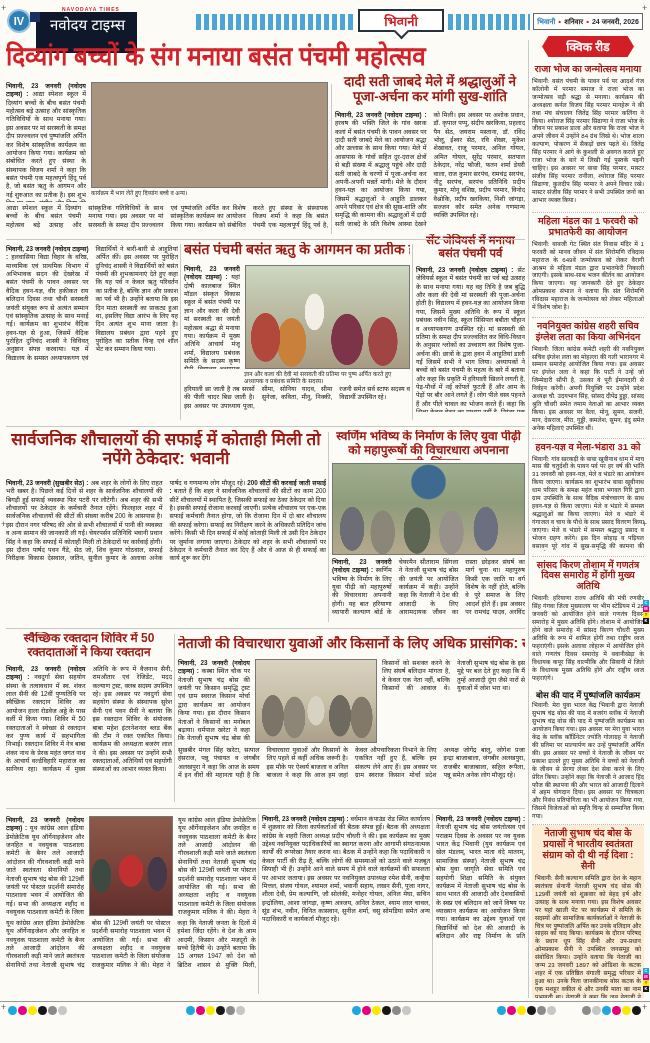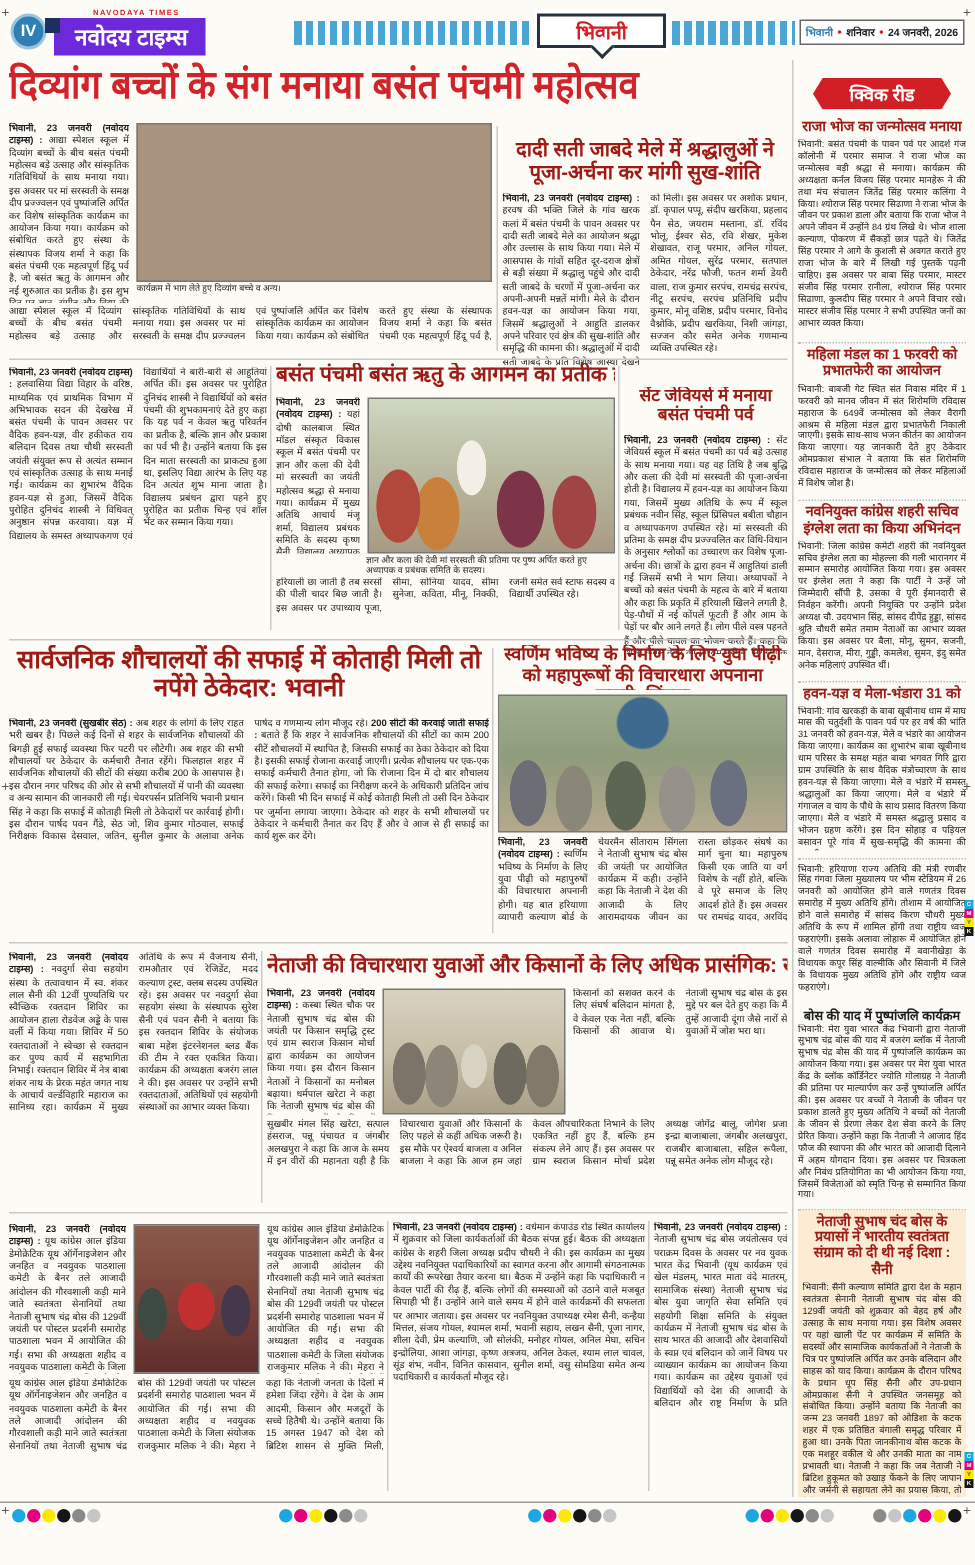--- a/index.html
+++ b/index.html
@@ -5,22 +5,22 @@
   * { margin:0; padding:0; box-sizing:border-box; }
   body { background:#e8e8e8; font-family:"Liberation Sans","DejaVu Sans",sans-serif; }
   .page { position:relative; width:650px; height:1043px; background:#fcfbf5; overflow:hidden; margin:0 auto; }
 
   
   .crop { position:absolute; color:#555; font-size:9px; line-height:9px; }
   .pagenum { position:absolute; left:7px; top:9px; width:24px; height:24px; border-radius:50%;
              background:#2e7fb5; color:#fff; font-size:11px; font-weight:bold;
              display:flex; align-items:center; justify-content:center; border:2px solid #9cc4de; }
   .brand-small { position:absolute; left:62px; top:6px; font-size:5px; color:#d21f26; letter-spacing:1px; font-weight:bold; }
-  .masthead-box { position:absolute; left:36px; top:12px; background:#6d28d9; color:#fff;
-                  font-size:15px; font-weight:bold; padding:2px 12px 3px 14px; }
+  .masthead-box { position:absolute; left:36px; top:12px; background:#0f172a; color:#fff;
+                  font-size:15px; font-weight:normal; padding:2px 12px 19px 14px; }
   .masthead-box::before { content:""; position:absolute; left:-6px; top:0; width:10px; height:10px; background:#1d2f5e; }
   .bars { position:absolute; top:14px; height:16px;
           background:repeating-linear-gradient(90deg,#4ba6d6 0 5px,#fcfbf5 5px 8px); }
   .bars.b1 { left:196px; width:160px; }
   .bars.b2 { left:448px; width:82px; }
   .bars.b3 { left:612px; width:30px; }
   .city-badge { position:absolute; left:358px; top:9px; width:86px; height:23px; background:#fff;
                 border:2px solid #28323c; box-shadow:0 0 0 2px #fff; color:#d21f26; font-weight:bold;
                 font-size:13px; display:flex; align-items:center; justify-content:center; }
   .city-badge::after { content:""; position:absolute; left:36px; bottom:-7px; width:9px; height:9px;
@@ -79,21 +79,21 @@
     radial-gradient(18px 34px at 88% 70%, #82796a 60%, transparent 62%),
     linear-gradient(180deg,#d9d2c0 0%,#c8bfa8 50%,#aa9f88 100%); }
   .photo.p-indoor { background:
     radial-gradient(20px 26px at 50% 55%, #c03030 60%, transparent 62%),
     radial-gradient(16px 28px at 14% 60%, #3c4a42 60%, transparent 62%),
     radial-gradient(16px 28px at 82% 58%, #44384a 60%, transparent 62%),
     linear-gradient(180deg,#8a5a4a 0%,#7a4038 55%,#5e2f2c 100%); }
 
   
   .quick { position:absolute; left:532px; top:36px; width:112px; height:962px; overflow:hidden; }
-  .quick-badge { width:92px; margin:16px auto 4px auto; background:#d21f26; color:#fff; text-align:center;
+  .quick-badge { width:92px; margin:0 auto 4px auto; background:#d21f26; color:#fff; text-align:center;
                  font-size:12px; font-weight:bold; padding:2px 0;
                  clip-path:polygon(0 50%,7% 0,93% 0,100% 50%,93% 100%,7% 100%); }
   .q-item { padding:3px 0 5px 0; border-bottom:1px dotted #bbb; }
   .q-item:last-child { border-bottom:none; }
   .q-hl { font-size:9.5px; font-weight:bold; color:#9e1a15; text-align:center; line-height:1.15; padding-bottom:2px; }
   .q-body { font-size:6.1px; line-height:1.3; text-align:justify; color:#222; }
   .q-sub { font-size:8.5px; font-weight:bold; color:#1c1c1c; text-align:center; padding:3px 0 1px 0; }
   .q-item.tinted { background:#fbecd3; padding:3px 3px 5px 3px; }
 
   
@@ -139,21 +139,21 @@
         <span>आद्या स्पेशल स्कूल में दिव्यांग बच्चों के बीच बसंत पंचमी महोत्सव बड़े उत्साह और सांस्कृतिक गतिविधियों के साथ मनाया गया। इस अवसर पर मां सरस्वती के समक्ष दीप प्रज्ज्वलन एवं पुष्पांजलि अर्पित कर विशेष सांस्कृतिक कार्यक्रम का आयोजन किया गया। कार्यक्रम को संबोधित करते हुए संस्था के संस्थापक विजय शर्मा ने कहा कि बसंत पंचमी एक महत्वपूर्ण हिंदू पर्व है, जो बसंत ऋतु के आगमन और नई शुरुआत का प्रतीक है। इस शुभ दिन पर ज्ञान, संगीत और विद्या की देवी मां सरस्वती की पूजा की जाती है। स्कूल, कॉलेज एवं शैक्षणिक संस्थानों में यह पर्व विशेष रूप से विद्यार्थियों के लिए ज्ञान और शिक्षा के उत्सव के रूप में मनाया जाता है। उन्होंने बताया कि बसंत पंचमी पर पीले रंग का विशेष महत्व है, जो आनंद, उत्साह, प्रकाश और समृद्धि का प्रतीक है। कार्यक्रमकर्ताओं और बच्चों के उत्साह का प्रतीक माना जाता है। इस अवसर पर नन्हे-मुन्ने बच्चों ने अपने बीच पीले वस्त्र धारण कर तिलक लगाकर एवं पुष्पांजलि अर्पित कर पूजा-अर्चना की, जो सभी के लिए रोचक और प्रेरणादायक रहा।</span>
       </p>
       <div style="width:237px;">
         <div class="photo p-school" style="width:237px; height:106px;"></div>
         <p class="caption">कार्यक्रम में भाग लेते हुए दिव्यांग बच्चे व अन्य।</p>
       </div>
     </div>
     <p class="bodytxt cols4" style="height:33px; margin-top:2px;">आद्या स्पेशल स्कूल में दिव्यांग बच्चों के बीच बसंत पंचमी महोत्सव बड़े उत्साह और सांस्कृतिक गतिविधियों के साथ मनाया गया। इस अवसर पर मां सरस्वती के समक्ष दीप प्रज्ज्वलन एवं पुष्पांजलि अर्पित कर विशेष सांस्कृतिक कार्यक्रम का आयोजन किया गया। कार्यक्रम को संबोधित करते हुए संस्था के संस्थापक विजय शर्मा ने कहा कि बसंत पंचमी एक महत्वपूर्ण हिंदू पर्व है, जो बसंत ऋतु के आगमन और नई शुरुआत का प्रतीक है। इस शुभ दिन पर ज्ञान, संगीत और विद्या की देवी मां सरस्वती की पूजा की जाती है। स्कूल, कॉलेज एवं शैक्षणिक संस्थानों में यह पर्व विशेष रूप से विद्यार्थियों के लिए ज्ञान और शिक्षा के उत्सव के रूप में मनाया जाता है। उन्होंने बताया कि बसंत पंचमी पर पीले रंग का विशेष महत्व है, जो आनंद, उत्साह, प्रकाश और समृद्धि का प्रतीक है। कार्यक्रमकर्ताओं और बच्चों के उत्साह का प्रतीक माना जाता है। इस अवसर पर नन्हे-मुन्ने बच्चों ने अपने बीच पीले वस्त्र धारण कर तिलक लगाकर एवं पुष्पांजलि अर्पित कर पूजा-अर्चना की, जो सभी के लिए रोचक और प्रेरणादायक रहा।</p>
   </div>
 
-  <div class="article" style="left:335px; top:92px; width:190px; height:157px;">
+  <div class="article" style="left:335px; top:74px; width:190px; height:157px;">
     <h2 class="hl" style="font-size:13.5px; height:34px;">दादी सती जाबदे मेले में श्रद्धालुओं ने पूजा-अर्चना कर मांगी सुख-शांति</h2>
     <p class="bodytxt cols2" style="height:118px; margin-top:3px;">
       <strong class="dl">भिवानी, 23 जनवरी (नवोदय टाइम्स) :</strong>
       <span>हरवष की भक्ति जिले के गांव खरक कलां में बसंत पंचमी के पावन अवसर पर दादी सती जाबदे मेले का आयोजन श्रद्धा और उल्लास के साथ किया गया। मेले में आसपास के गांवों सहित दूर-दराज क्षेत्रों से बड़ी संख्या में श्रद्धालु पहुंचे और दादी सती जाबदे के चरणों में पूजा-अर्चना कर अपनी-अपनी मन्नतें मांगी। मेले के दौरान हवन-यज्ञ का आयोजन किया गया, जिसमें श्रद्धालुओं ने आहुति डालकर अपने परिवार एवं क्षेत्र की सुख-शांति और समृद्धि की कामना की। श्रद्धालुओं में दादी सती जाबदे के प्रति विशेष आस्था देखने को मिली। इस अवसर पर अशोक प्रधान, डॉ. कृपाल पप्पू, संदीप खरकिया, प्रहलाद पैन सेठ, जयराम मस्ताना, डॉ. रविंद भोलू, ईश्वर सेठ, रवि शेखर, मुकेश शेखावत, राजू परमार, अनिल गोयल, अमित गोयल, सुरेंद्र परमार, सतपाल ठेकेदार, नरेंद्र फौजी, फतन शर्मा डेयरी वाला, राज कुमार सरपंच, रामचंद्र सरपंच, नीटू सरपंच, सरपंच प्रतिनिधि प्रदीप कुमार, मोनू वशिष्ठ, प्रदीप परमार, विनोद वैश्नोकि, प्रदीप खरकिया, निशी जांगड़ा, सज्जन कौर समेत अनेक गणमान्य व्यक्ति उपस्थित रहे।</span>
     </p>
   </div>
 
   <div class="article" style="left:6px; top:242px; width:172px; height:180px;">
     <p class="bodytxt cols2" style="height:130px; margin-top:3px;">
       <strong class="dl">भिवानी, 23 जनवरी (नवोदय टाइम्स) :</strong>
@@ -167,21 +167,21 @@
       <p class="bodytxt" style="width:56px; height:104px;">
         <strong class="dl">भिवानी, 23 जनवरी (नवोदय टाइम्स) :</strong>
         <span>यहां दोषी कालबाज स्थित मॉडल संस्कृत विकास स्कूल में बसंत पंचमी पर ज्ञान और कला की देवी मां सरस्वती का जयंती महोत्सव श्रद्धा से मनाया गया। कार्यक्रम में मुख्य अतिथि आचार्य मंजू शर्मा, विद्यालय प्रबंधक समिति के सदस्य कृष्ण सैनी, विद्यालय अध्यापक व विद्यार्थियों ने मिलकर मां सरस्वती के समक्ष दीप प्रज्ज्वलन कर पूजा विधि-विधान से की। आचार्य मंजू शर्मा ने कहा कि हवन ज्ञान, उपासना और आराधना के लिए मां सरस्वती की पूजा करते हैं। बसंत पंचमी बसंत ऋतु के आगमन का प्रतीक है। इस समय प्रकृति अलग मनमोहक रूप धारण कर लेती है।</span>
       </p>
       <div class="photo p-statue" style="flex:1; height:104px;"></div>
     </div>
     <p class="caption" style="padding-left:60px; height:16px; overflow:hidden;">ज्ञान और कला की देवी मां सरस्वती की प्रतिमा पर पुष्प अर्पित करते हुए अध्यापक व प्रबंधक समिति के सदस्य।</p>
     <p class="bodytxt cols3" style="height:28px;">हरियाली छा जाती है तब सरसों की पीली चादर बिछ जाती है। इस अवसर पर उपाध्याय पूजा, सीमा, सोनिया यादव, सीमा सुनेजा, कविता, मीनू, निक्की, रजनी समेत सर्व स्टाफ सदस्य व विद्यार्थी उपस्थित रहे।</p>
   </div>
 
-  <div class="article" style="left:416px; top:258px; width:109px; height:180px;">
+  <div class="article" style="left:416px; top:234px; width:109px; height:180px;">
     <h2 class="hl" style="font-size:11.5px; height:30px;">सेंट जेवियर्स में मनाया बसंत पंचमी पर्व</h2>
     <p class="bodytxt" style="height:146px; margin-top:2px;">
       <strong class="dl">भिवानी, 23 जनवरी (नवोदय टाइम्स) :</strong>
       <span>सेंट जेवियर्स स्कूल में बसंत पंचमी का पर्व बड़े उत्साह के साथ मनाया गया। यह वह तिथि है जब बुद्धि और कला की देवी मां सरस्वती की पूजा-अर्चना होती है। विद्यालय में हवन-यज्ञ का आयोजन किया गया, जिसमें मुख्य अतिथि के रूप में स्कूल प्रबंधक नवीन सिंह, स्कूल प्रिंसिपल बबीता चौहान व अध्यापकगण उपस्थित रहे। मां सरस्वती की प्रतिमा के समक्ष दीप प्रज्ज्वलित कर विधि-विधान के अनुसार श्लोकों का उच्चारण कर विशेष पूजा-अर्चना की। छात्रों के द्वारा हवन में आहुतियां डाली गईं जिसमें सभी ने भाग लिया। अध्यापकों ने बच्चों को बसंत पंचमी के महत्व के बारे में बताया और कहा कि प्रकृति में हरियाली खिलने लगती है, पेड़-पौधों में नई कोंपलें फूटती हैं और आम के पेड़ों पर बौर आने लगते हैं। लोग पीले वस्त्र पहनते हैं और पीले चावल का भोजन करते हैं। कहा कि शिक्षा केवल वेतन का माध्यम नहीं है, निरंतर एक संस्कार से जुड़ा भी जरूरी है।</span>
     </p>
   </div>
 
   <div class="article" style="left:6px; top:430px; width:320px; height:196px;">
     <h2 class="hl" style="font-size:17px; height:46px;">सार्वजनिक शौचालयों की सफाई में कोताही मिली तो नपेंगे ठेकेदार: भवानी</h2>
     <p class="bodytxt cols2" style="height:144px; margin-top:3px;">
@@ -195,20 +195,21 @@
   <div class="article" style="left:332px; top:430px; width:193px; height:196px;">
     <h2 class="hl" style="font-size:12px; height:30px;">स्वर्णिम भविष्य के निर्माण के लिए युवा पीढ़ी को महापुरूषों की विचारधारा अपनाना जरूरी: सिंगला</h2>
     <div class="photo p-outdoor" style="width:193px; height:92px; margin-top:3px;"></div>
     <p class="bodytxt cols3" style="height:64px; margin-top:3px;">
       <strong class="dl">भिवानी, 23 जनवरी (नवोदय टाइम्स) :</strong>
       <span>स्वर्णिम भविष्य के निर्माण के लिए युवा पीढ़ी को महापुरुषों की विचारधारा अपनानी होगी। यह बात हरियाणा व्यापारी कल्याण बोर्ड के चेयरमैन सीताराम सिंगला ने नेताजी सुभाष चंद्र बोस की जयंती पर आयोजित कार्यक्रम में कही। उन्होंने कहा कि नेताजी ने देश की आजादी के लिए आरामदायक जीवन का रास्ता छोड़कर संघर्ष का मार्ग चुना था। महापुरुष किसी एक जाति या वर्ग विशेष के नहीं होते, बल्कि वे पूरे समाज के लिए आदर्श होते हैं। इस अवसर पर रामचंद्र यादव, अरविंद शर्मा, डॉ. राकेश अग्रवाल, डॉ. विनय कुमार समेत अनेक गणमान्य लोग मौजूद रहे।</span>
     </p>
   </div>
 
   <div class="article" style="left:6px; top:632px; width:166px; height:172px;">
+    <h2 class="hl" style="font-size:12px; height:30px;">स्वैच्छिक रक्तदान शिविर में 50 रक्तदाताओं ने किया रक्तदान</h2>
     <p class="bodytxt cols2" style="height:136px; margin-top:3px;">
       <strong class="dl">भिवानी, 23 जनवरी (नवोदय टाइम्स) :</strong>
       <span>नवदुर्गा सेवा सहयोग संस्था के तत्वावधान में स्व. शंकर लाल सैनी की 12वीं पुण्यतिथि पर स्वैच्छिक रक्तदान शिविर का आयोजन हाला रोडवेज अड्डे के पास वर्ली में किया गया। शिविर में 50 रक्तदाताओं ने स्वेच्छा से रक्तदान कर पुण्य कार्य में सहभागिता निभाई। रक्तदान शिविर में नेत्र बाबा शंकर नाथ के प्रेरक महंत जगत नाथ के आचार्य वर्ल्डविहारि महाराज का सानिध्य रहा। कार्यक्रम में मुख्य अतिथि के रूप में वैजनाथ सैनी, रामऔतार एवं रेजिडेंट, मदद कल्याण ट्रस्ट, क्लब सदस्य उपस्थित रहे। इस अवसर पर नवदुर्गा सेवा सहयोग संस्था के संस्थापक सुरेश सैनी एवं पवन सैनी ने बताया कि इस रक्तदान शिविर के संयोजक बाबा महेश इंटरनेशनल ब्लड बैंक की टीम ने रक्त एकत्रित किया। कार्यक्रम की अध्यक्षता बजरंग लाल ने की। इस अवसर पर उन्होंने सभी रक्तदाताओं, अतिथियों एवं सहयोगी संस्थाओं का आभार व्यक्त किया।</span>
     </p>
   </div>
 
   <div class="article" style="left:178px; top:636px; width:347px; height:168px;">
     <h2 class="hl" style="font-size:14px; height:20px; white-space:nowrap;">नेताजी की विचारधारा युवाओं और किसानों के लिए अधिक प्रासंगिक: खरेटा</h2>
     <div class="row" style="height:84px; margin-top:3px;">
       <p class="bodytxt" style="width:72px;">
@@ -267,20 +268,21 @@
       <h3 class="q-hl">नवनियुक्त कांग्रेस शहरी सचिव इंग्लेश लता का किया अभिनंदन</h3>
       <p class="q-body" style="height:88px; overflow:hidden;">भिवानी: जिला कांग्रेस कमेटी शहरी की नवनियुक्त सचिव इंग्लेश लता का मोहल्ला की गली भारानगर में सम्मान समारोह आयोजित किया गया। इस अवसर पर इंग्लेश लता ने कहा कि पार्टी ने उन्हें जो जिम्मेदारी सौंपी है, उसका वे पूरी ईमानदारी से निर्वहन करेंगी। अपनी नियुक्ति पर उन्होंने प्रदेश अध्यक्ष चौ. उदयभान सिंह, सांसद दीपेंद्र हुड्डा, सांसद श्रुति चौधरी समेत तमाम नेताओं का आभार व्यक्त किया। इस अवसर पर बैला, मोनू, सुमन, सजनी, मान, देसराज, मीरा, गुड्डी, कमलेश, सुमन, इंदु समेत अनेक महिलाएं उपस्थित थीं।</p>
     </div>
 
     <div class="q-item">
       <h3 class="q-hl">हवन-यज्ञ व मेला-भंडारा 31 को</h3>
       <p class="q-body" style="height:96px; overflow:hidden;">भिवानी: गांव खरकड़ी के बाबा खूबीनाथ धाम में माघ मास की चतुर्दशी के पावन पर्व पर हर वर्ष की भांति 31 जनवरी को हवन-यज्ञ, मेले व भंडारे का आयोजन किया जाएगा। कार्यक्रम का शुभारंभ बाबा खूबीनाथ धाम परिसर के समक्ष महंत बाबा भगवत गिरि द्वारा ग्राम उपस्थिति के साथ वैदिक मंत्रोच्चारण के साथ हवन-यज्ञ से किया जाएगा। मेले व भंडारे में समस्त श्रद्धालुओं का किया जाएगा। मेले व भंडारे में गंगाजल व चाय के पौधे के साथ प्रसाद वितरण किया जाएगा। मेले व भंडारे में समस्त श्रद्धालु प्रसाद व भोजन ग्रहण करेंगे। इस दिन सोहाड़ व पड़ियल बसावन पूरे गांव में सुख-समृद्धि की कामना की जाएगी।</p>
     </div>
 
     <div class="q-item">
+      <h3 class="q-hl">सांसद किरण तोशाम में गणतंत्र दिवस समारोह में होंगी मुख्य अतिथि</h3>
       <p class="q-body" style="height:92px; overflow:hidden;">भिवानी: हरियाणा राज्य अतिथि की मंत्री रणबीर सिंह गंगवा जिला मुख्यालय पर भीम स्टेडियम में 26 जनवरी को आयोजित होने वाले गणतंत्र दिवस समारोह में मुख्य अतिथि होंगे। तोशाम में आयोजित होने वाले समारोह में सांसद किरण चौधरी मुख्य अतिथि के रूप में शामिल होंगी तथा राष्ट्रीय ध्वज फहराएंगी। इसके अलावा लोहारू में आयोजित होने वाले गणतंत्र दिवस समारोह में बवानीखेड़ा के विधायक कपूर सिंह वाल्मीकि और सिवानी में जिले के विधायक मुख्य अतिथि होंगे और राष्ट्रीय ध्वज फहराएंगे।</p>
       <h4 class="q-sub">बोस की याद में पुष्पांजलि कार्यक्रम</h4>
       <p class="q-body" style="height:118px; overflow:hidden;">भिवानी: मेरा युवा भारत केंद्र भिवानी द्वारा नेताजी सुभाष चंद्र बोस की याद में बजरंग ब्लॉक में नेताजी सुभाष चंद्र बोस की याद में पुष्पांजलि कार्यक्रम का आयोजन किया गया। इस अवसर पर मेरा युवा भारत केंद्र के ब्लॉक कॉर्डिनेटर ज्योति गोलाग्रह ने नेताजी की प्रतिमा पर माल्यार्पण कर उन्हें पुष्पांजलि अर्पित की। इस अवसर पर बच्चों ने नेताजी के जीवन पर प्रकाश डालते हुए मुख्य अतिथि ने बच्चों को नेताजी के जीवन से प्रेरणा लेकर देश सेवा करने के लिए प्रेरित किया। उन्होंने कहा कि नेताजी ने आजाद हिंद फौज की स्थापना की और भारत को आजादी दिलाने में अहम योगदान दिया। इस अवसर पर चित्रकला और निबंध प्रतियोगिता का भी आयोजन किया गया, जिसमें विजेताओं को स्मृति चिन्ह से सम्मानित किया गया।</p>
     </div>
 
     <div class="q-item tinted">
       <h3 class="q-hl">नेताजी सुभाष चंद बोस के प्रयासों ने भारतीय स्वतंत्रता संग्राम को दी थी नई दिशा : सैनी</h3>
       <p class="q-body" style="height:172px; overflow:hidden;">भिवानी: सैनी कल्याण समिति द्वारा देश के महान स्वतंत्रता सेनानी नेताजी सुभाष चंद बोस की 129वीं जयंती को शुक्रवार को बेहद हर्ष और उत्साह के साथ मनाया गया। इस विशेष अवसर पर यहां खाली पेंट पर कार्यक्रम में समिति के सदस्यों और सामाजिक कार्यकर्ताओं ने नेताजी के चित्र पर पुष्पांजलि अर्पित कर उनके बलिदान और साहस को याद किया। कार्यक्रम के दौरान परिषद के प्रधान धूप सिंह सैनी और उप-प्रधान ओमप्रकाश सैनी ने उपस्थित जनसमूह को संबोधित किया। उन्होंने बताया कि नेताजी का जन्म 23 जनवरी 1897 को ओडिशा के कटक शहर में एक प्रतिष्ठित बंगाली समृद्ध परिवार में हुआ था। उनके पिता जानकीनाथ बोस कटक के एक मशहूर वकील थे और उनकी माता का नाम प्रभावती था। नेताजी ने कहा कि जब नेताजी ने ब्रिटिश हुकूमत को उखाड़ फेंकने के लिए जापान और जर्मनी से सहायता लेने का प्रयास किया, तो ब्रिटिश सरकार चौकन्ना गई थी। अपनी सेना को खड़ा कर देश ब्रिटिश सुविधा किसान ने 1941 में उन्हें सख्त करने का आदेश तक दे दिया था। इस अवसर पर प्रह्लादकरा, बचीरसिंह सदस्य जगजीत चंद प्रजाकुमार, वीर सिंह सैनी, जयवीर सैनी, दीपक शर्मा, अभिमन्यु बिल्लू कुमार, रोहित, मामा और योगिंद्र सहित अन्य सदस्य मौजूद रहे।</p>
     </div>
   </aside>

